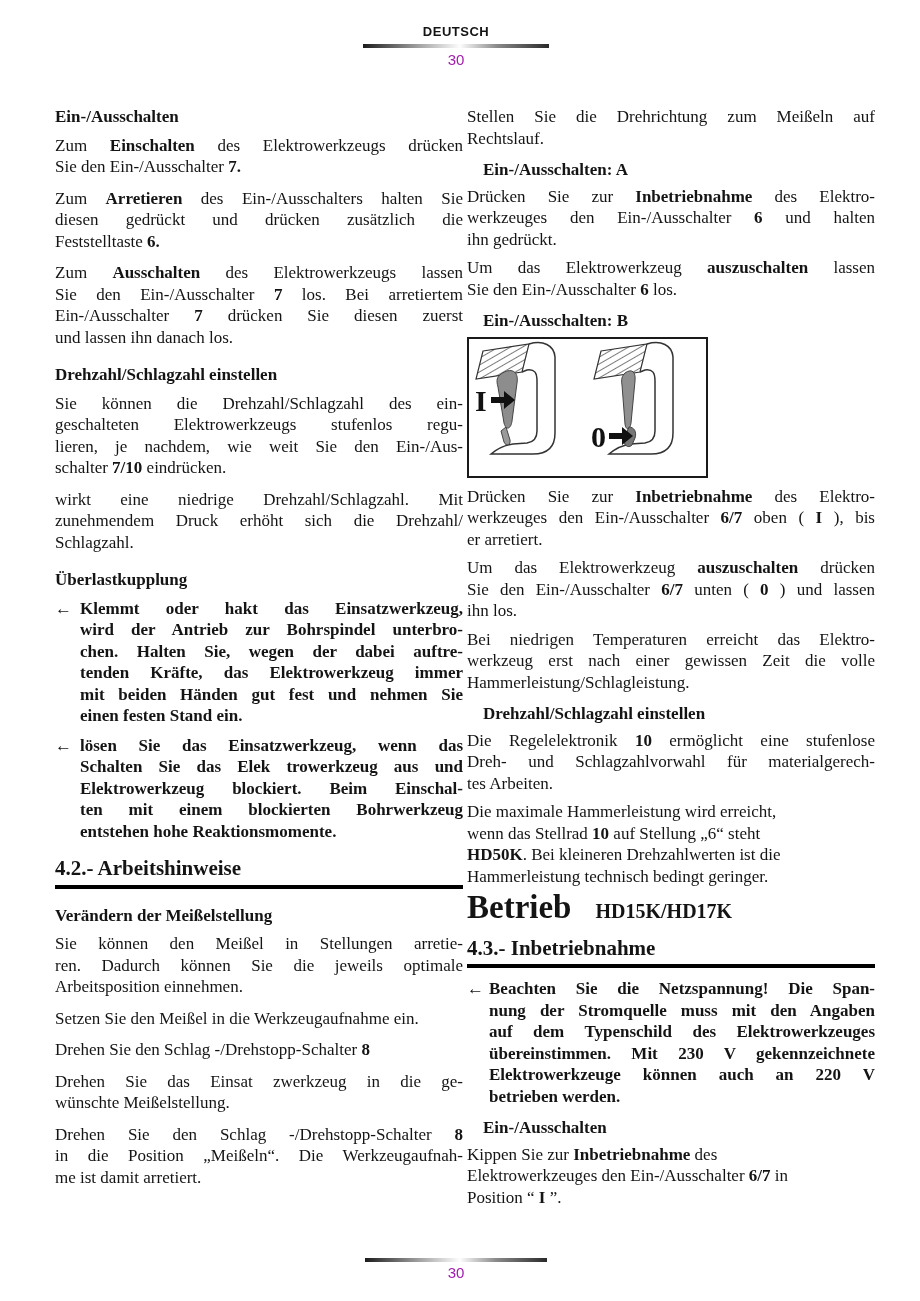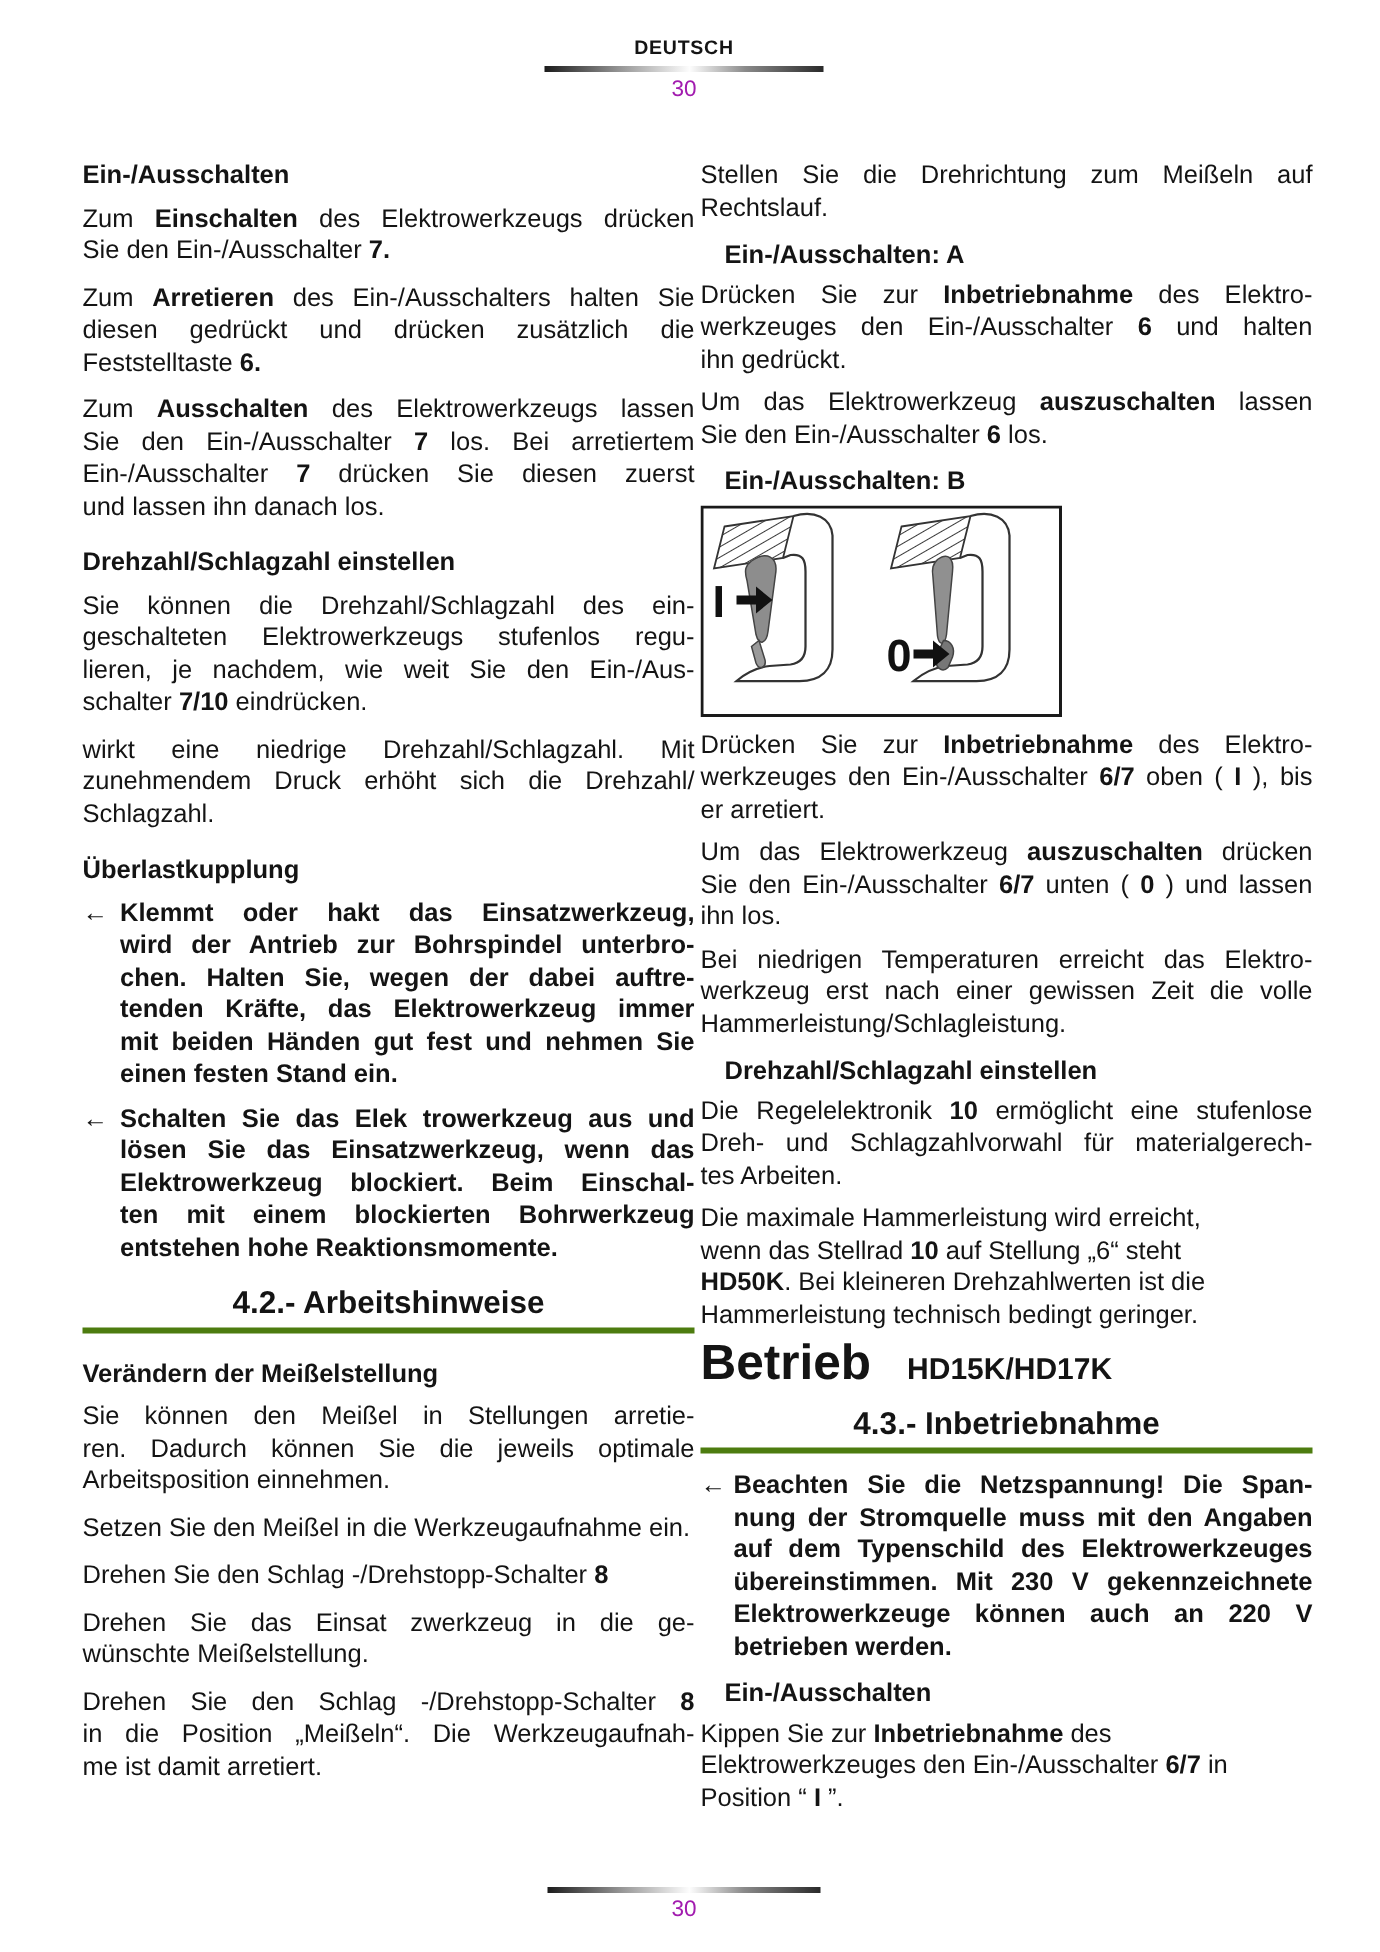--- a/index.html
+++ b/index.html
@@ -12,21 +12,21 @@
   .lang { font-size:13px; font-weight:700; letter-spacing:0.5px; }
   .grad-rule {
     height:4px; width:186px; margin:5px auto 3px;
     background:linear-gradient(90deg,#1c1c1c 0%,#9a9a9a 28%,#fdfdfd 52%,#8a8a8a 72%,#2a2a2a 100%);
   }
   .pageno { font-size:15px; color:#a21caf; }
   .page-footer { position:absolute; top:1258px; left:0; width:100%; text-align:center; }
   .page-footer .grad-rule { margin:0 auto 2px; width:182px; }
 
   
-  .columns { position:absolute; top:106px; left:55px; width:832px; display:flex; gap:4px; }
+  .columns { position:absolute; top:106px; left:55px; width:832px; display:flex; gap:4px;font-family:Liberation Serif, serif; }
   .col { width:408px; font-size:17px; line-height:21.5px; }
   .col > :first-child { margin-top:0 !important; }
 
   .h { font-weight:700; }
   .col-left  .h { margin:16px 0 7px; }
   .col-right .h { margin:10px 16px 5px; }
 
   .para {}
   .col-left  .para { margin:0 0 10px; }
   .col-right .para { margin:0 0 7px; }
@@ -36,22 +36,21 @@
 
   .bullet { display:flex; font-weight:700; }
   .col-left  .bullet { margin:0 0 8px; }
   .col-right .bullet { margin:0 0 5px; }
   .bullet .arrow { flex:0 0 25px; font-weight:700; }
   .bullet.tight .arrow { flex:0 0 22px; }
   .bullet-body { flex:1 1 auto; }
 
   .section {
     font-size:21px; font-weight:700; padding-bottom:5px;
-    border-bottom:4px solid #4d7c0f;
-    text-align:center;
+    border-bottom:4px solid #000000;
   }
   .col-left  .section { margin:16px 0 12px; }
   .col-right .section { margin:14px 0 10px; }
 
   .doc-title { margin:10px 0 4px; }
   .doc-title .t-main { font-size:33px; font-weight:700; }
   .doc-title .t-sub  { font-size:20px; font-weight:700; margin-left:24px; }
 
   .figure { margin:2px 0 8px; }
   .figure svg { display:block; }
@@ -108,22 +107,22 @@
             <div class="line jl"><b>wird der Antrieb zur Bohrspindel unterbro-</b></div>
             <div class="line jl"><b>chen. Halten Sie, wegen der dabei auftre-</b></div>
             <div class="line jl"><b>tenden Kräfte, das Elektrowerkzeug immer</b></div>
             <div class="line jl"><b>mit beiden Händen gut fest und nehmen Sie</b></div>
             <div class="line"><b>einen festen Stand ein.</b></div>
           </div>
         </div>
         <div class="bullet">
           <span class="arrow">←</span>
           <div class="bullet-body">
+            <div class="line jl"><b>lösen Sie das Einsatzwerkzeug, wenn das</b></div>
             <div class="line jl"><b>Schalten Sie das Elek trowerkzeug aus und</b></div>
-            <div class="line jl"><b>lösen Sie das Einsatzwerkzeug, wenn das</b></div>
             <div class="line jl"><b>Elektrowerkzeug blockiert. Beim Einschal-</b></div>
             <div class="line jl"><b>ten mit einem blockierten Bohrwerkzeug</b></div>
             <div class="line"><b>entstehen hohe Reaktionsmomente.</b></div>
           </div>
         </div>
         <div class="section">4.2.- Arbeitshinweise</div>
         <div class="h">Verändern der Meißelstellung</div>
         <div class="para">
           <div class="line jl"><span>Sie können den Meißel in Stellungen arretie-</span></div>
           <div class="line jl"><span>ren. Dadurch können Sie die jeweils optimale</span></div>

